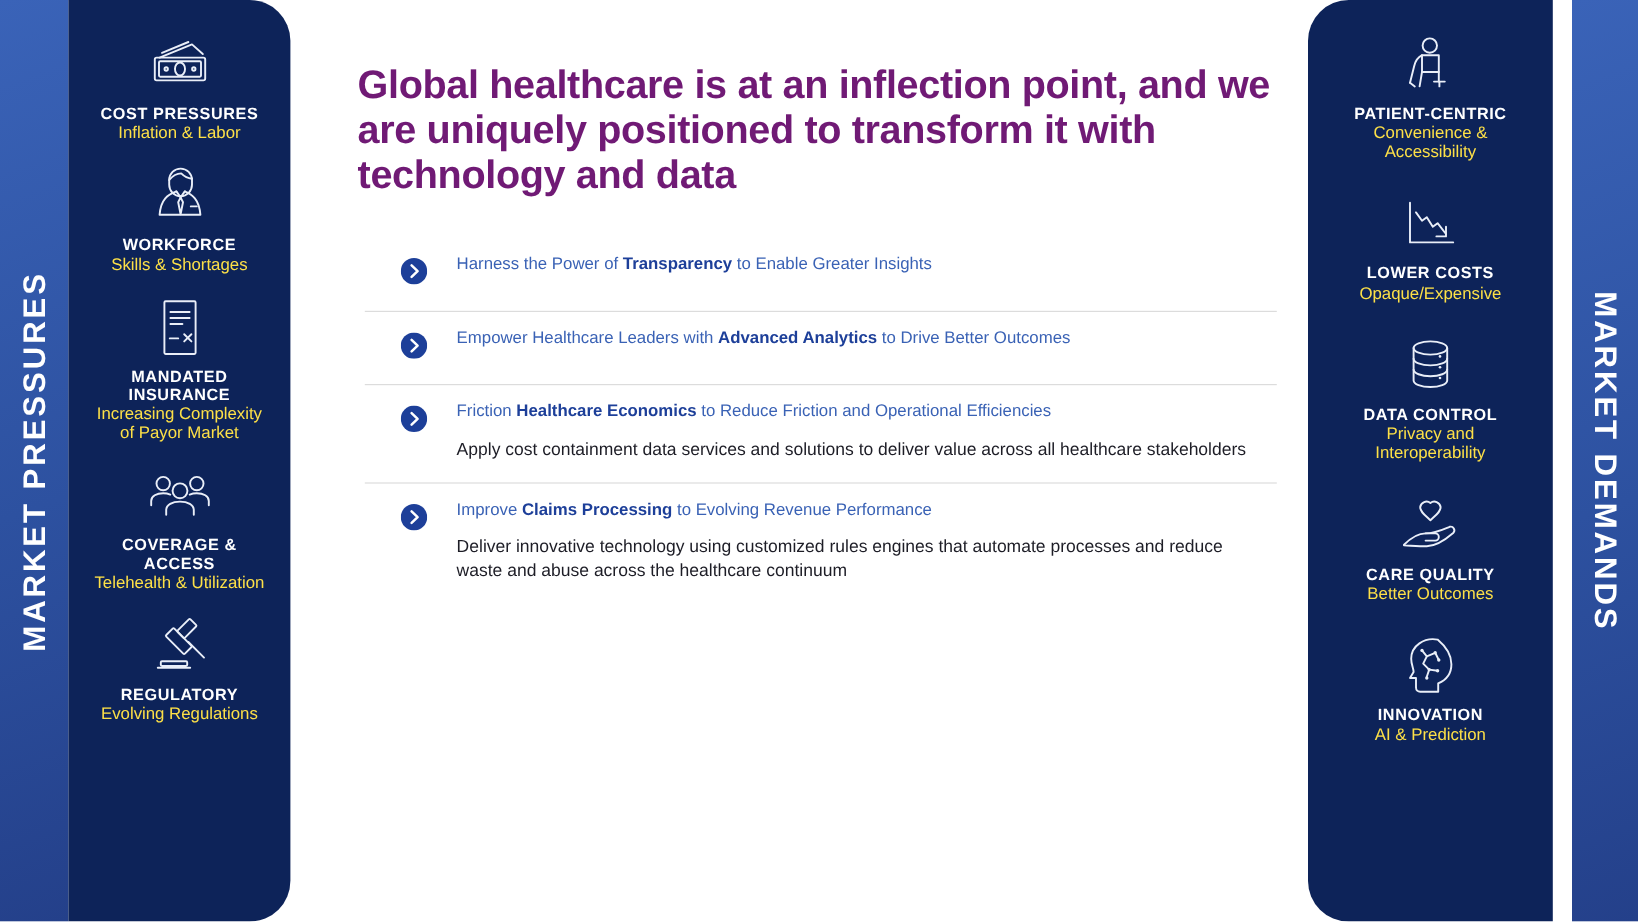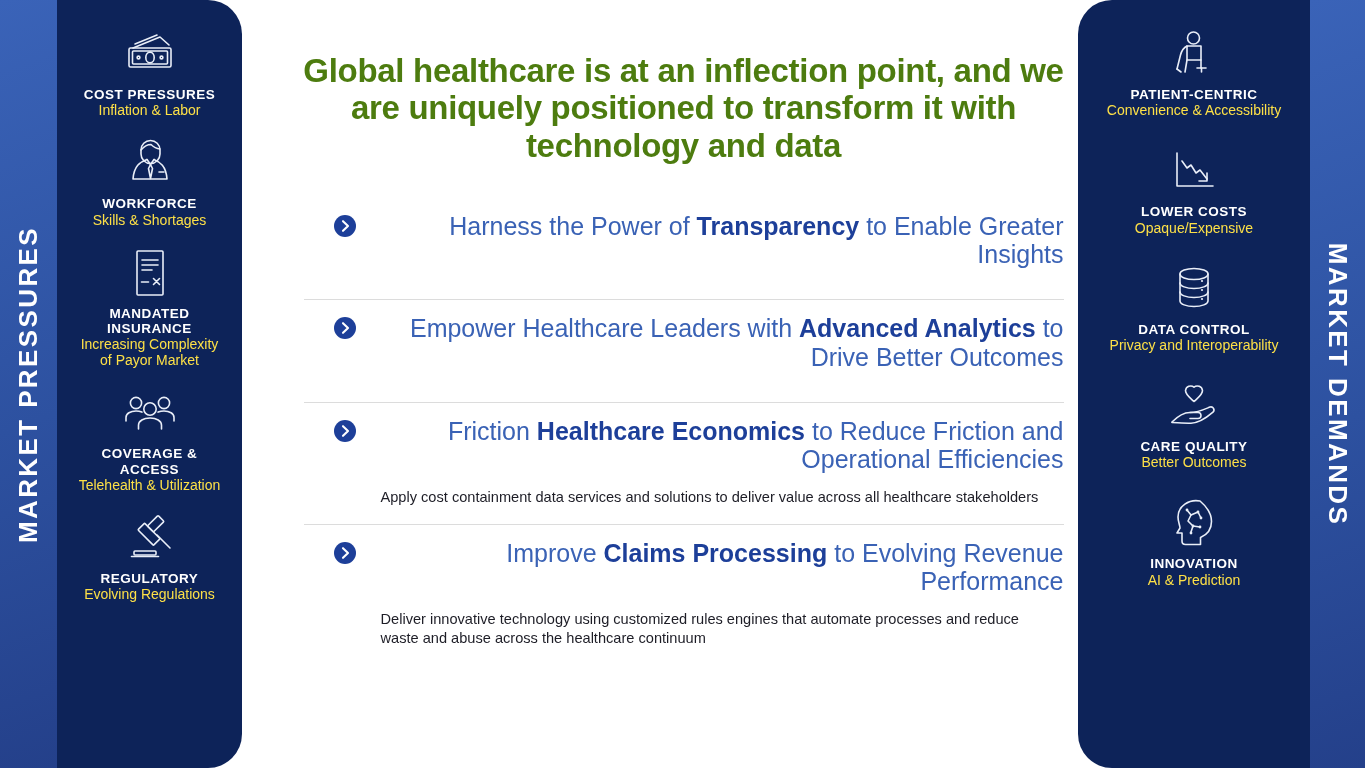--- a/index.html
+++ b/index.html
@@ -42,21 +42,21 @@
     width: 185px;
     height: 768px;
     background: #0d2359;
     display: flex;
     flex-direction: column;
     align-items: center;
     justify-content: flex-start;
     padding-top: 28px;
   }
   .panel-left  { left: 57px;  border-top-right-radius: 34px; border-bottom-right-radius: 34px; }
-  .panel-right { right: 55px; width: 232px; border-top-left-radius: 34px; border-bottom-left-radius: 34px; }
+  .panel-right { right: 71px; width: 204px; border-top-left-radius: 34px; border-bottom-left-radius: 34px; }
 
   .panel-item {
     width: 100%;
     display: flex;
     flex-direction: column;
     align-items: center;
     text-align: center;
     padding: 0 20px;
   }
   .panel-left  .panel-item { margin-bottom: 18px; }
@@ -88,25 +88,25 @@
   
   .main {
     position: absolute;
     left: 250px;
     right: 262px;
     top: 0;
     bottom: 0;
     padding: 52px 34px 0 48px;
   }
   .headline {
-    color: #4d7c0f;
+    color: #701a75;
     font-size: 33px;
     font-weight: bold;
     line-height: 1.13;
-    text-align: center;
+    text-align: left;
     letter-spacing: -0.3px;
     margin-bottom: 34px;
   }
 
   .points { width: 760px; margin: 0 auto; }
 
   .point {
     display: flex;
     align-items: flex-start;
     padding: 14px 0 16px 0;
@@ -120,25 +120,24 @@
     margin-top: 3px;
     margin-right: 25px;
     margin-left: 30px;
   }
   .bullet-icon svg { display: block; }
 
   .point-body { flex: 1 1 auto; }
 
   .point-title {
     color: #3a62b5;
-    font-size: 25px;
+    font-size: 14px;
     line-height: 1.13;
     font-weight: 400;
     margin-bottom: 15px;
-    text-align: right;
   }
   .point-title b { color: #1d3f99; font-weight: bold; }
 
   .point-desc {
     color: #1d1d26;
     font-size: 14.6px;
     line-height: 1.32;
     font-weight: 400;
     max-width: 680px;
   }

